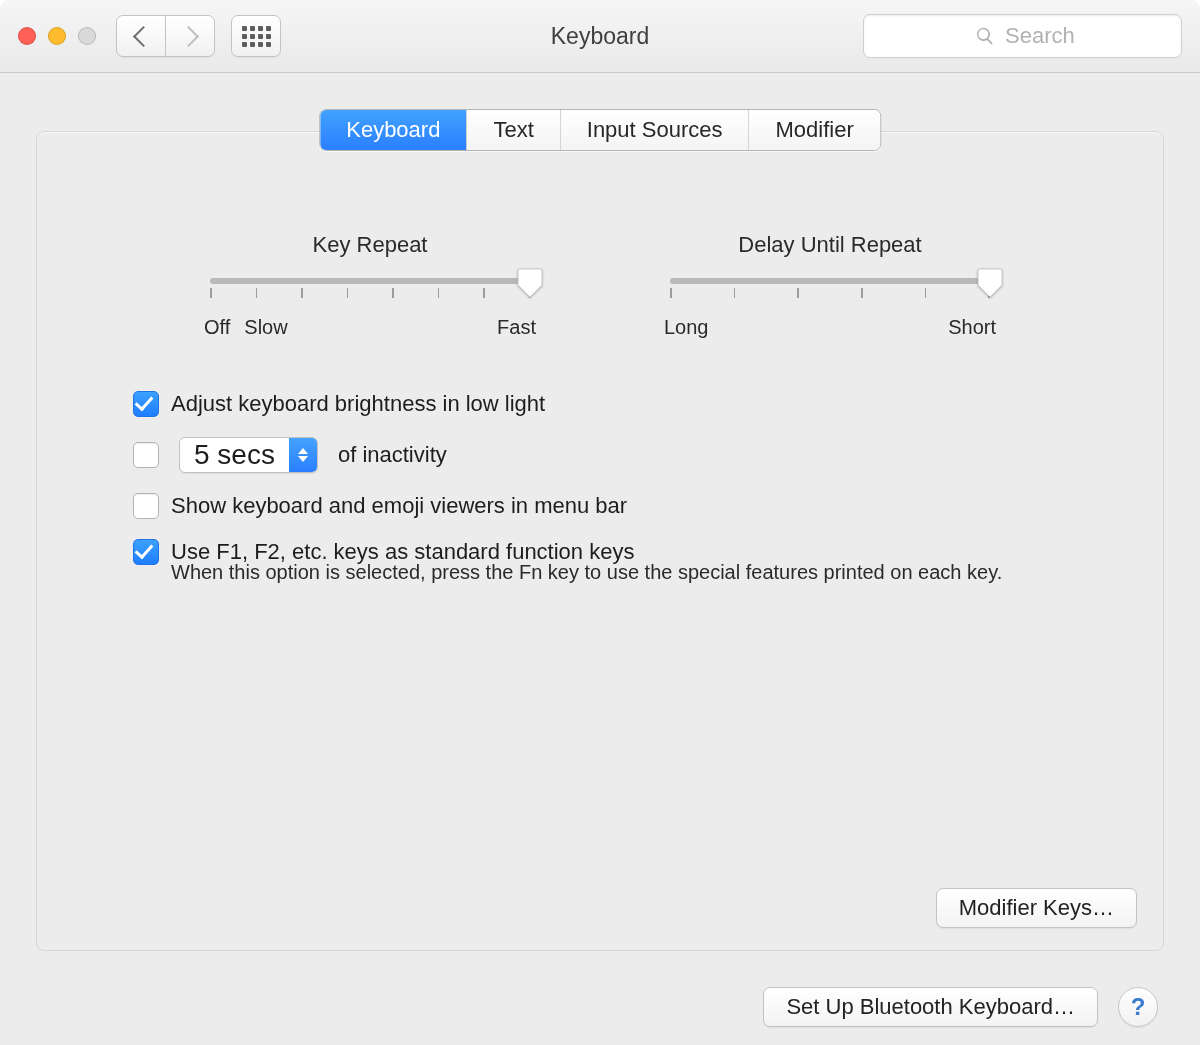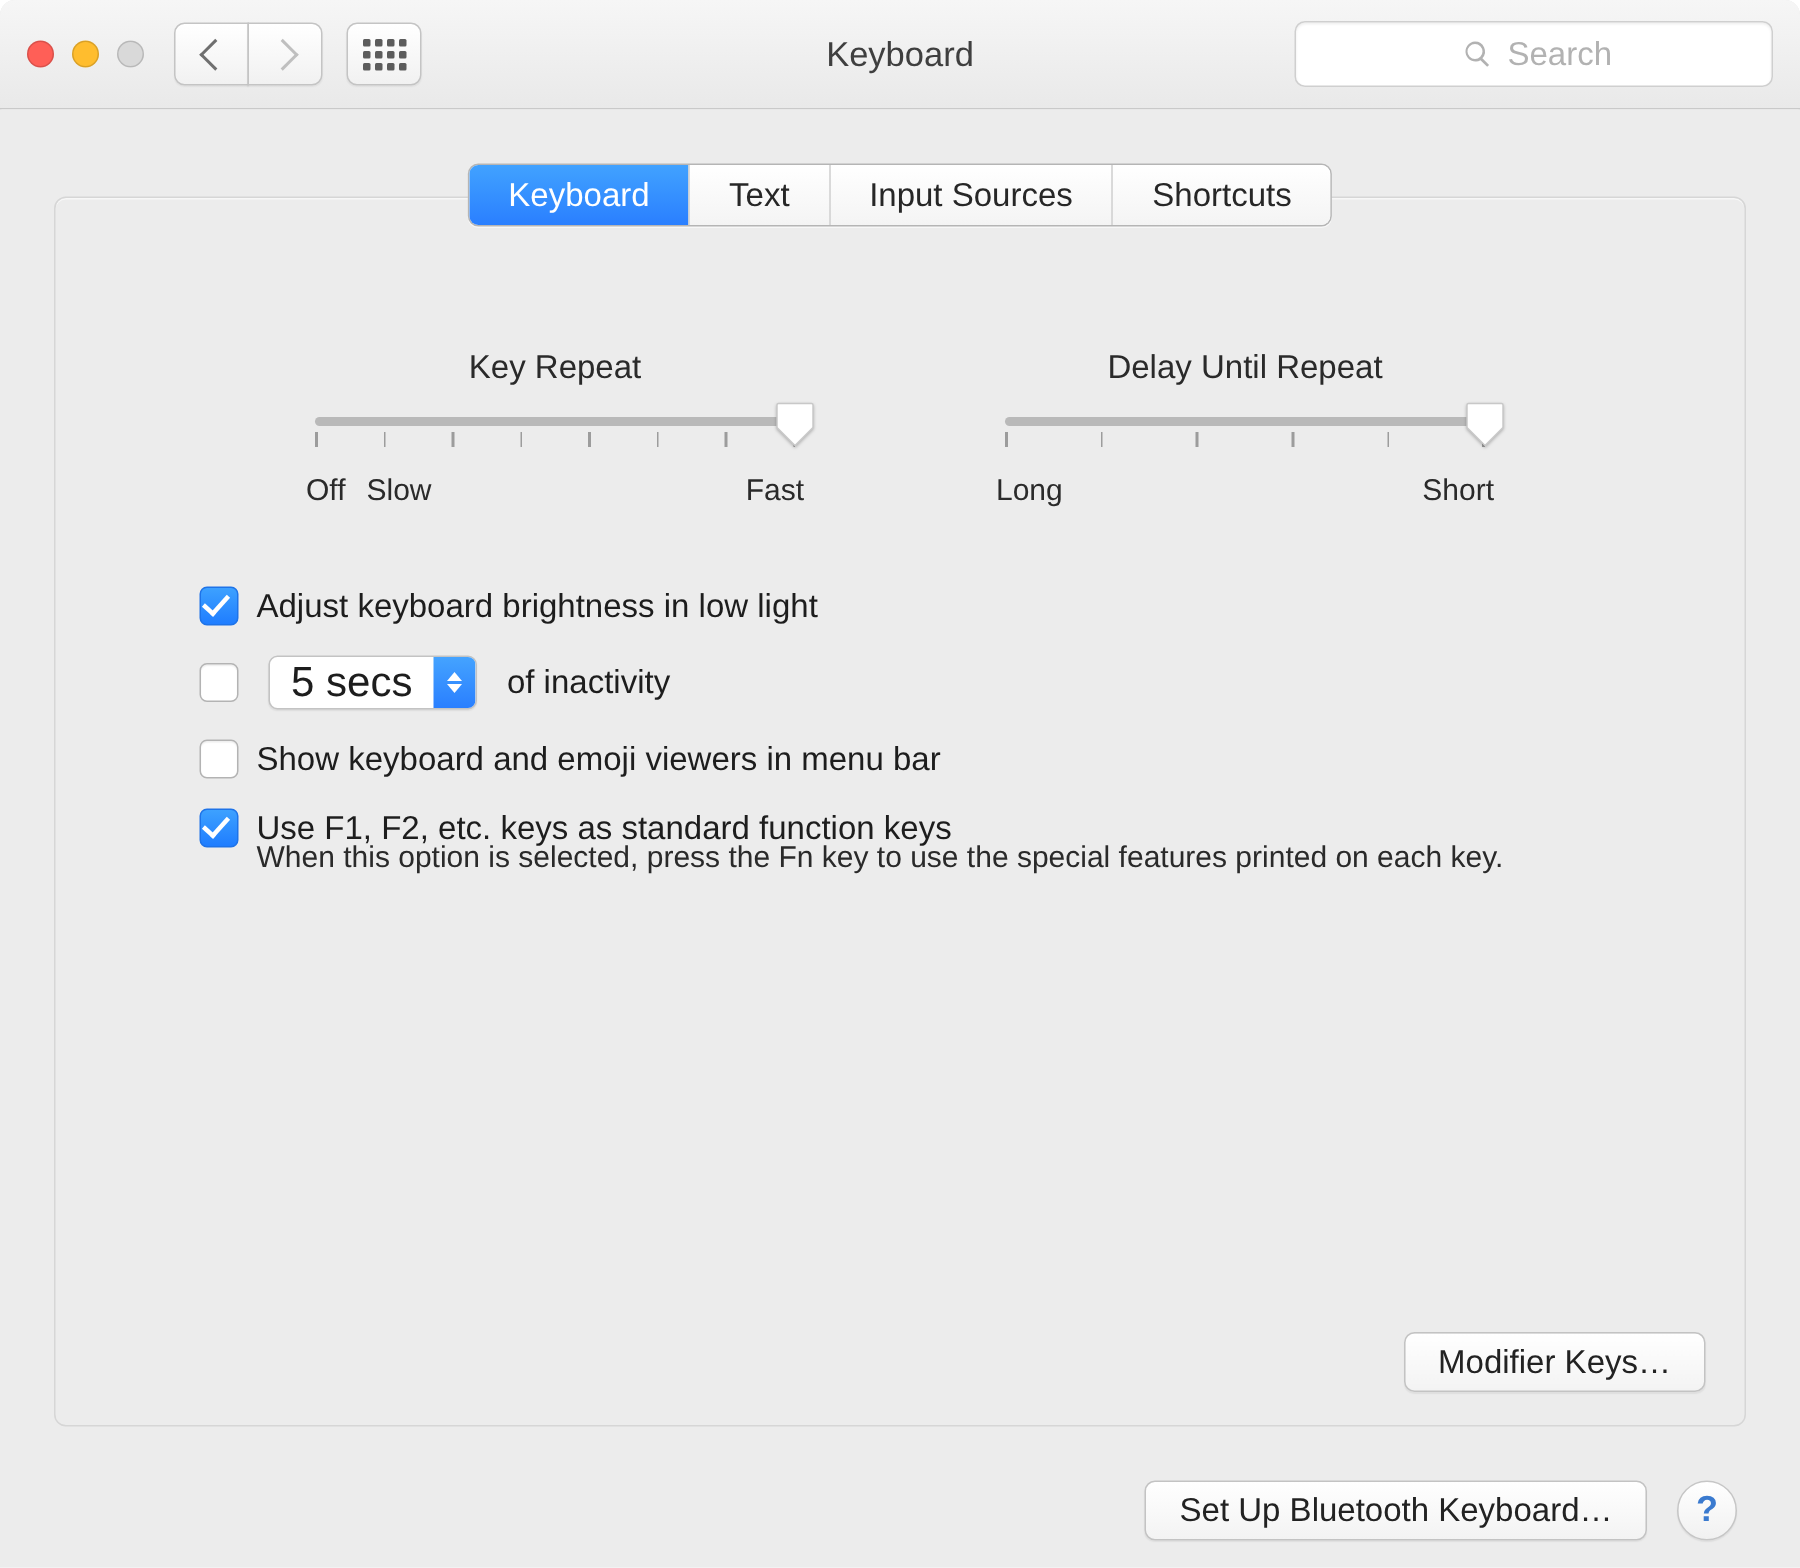--- a/index.html
+++ b/index.html
@@ -216,21 +216,21 @@
       <input placeholder="Search" style="">
     </div>
   </div>
 
   <div class="body">
 
     <div class="tabs">
       <div class="tab active">Keyboard</div>
       <div class="tab">Text</div>
       <div class="tab">Input Sources</div>
-      <div class="tab">Shortcuts</div>
+      <div class="tab">Modifier</div>
     </div>
 
     <div class="panel">
 
       <div class="sliders">
 
         <div class="slider-col">
           <div class="slider-title">Key Repeat</div>
           <div class="slider">
             <div class="track"></div>

